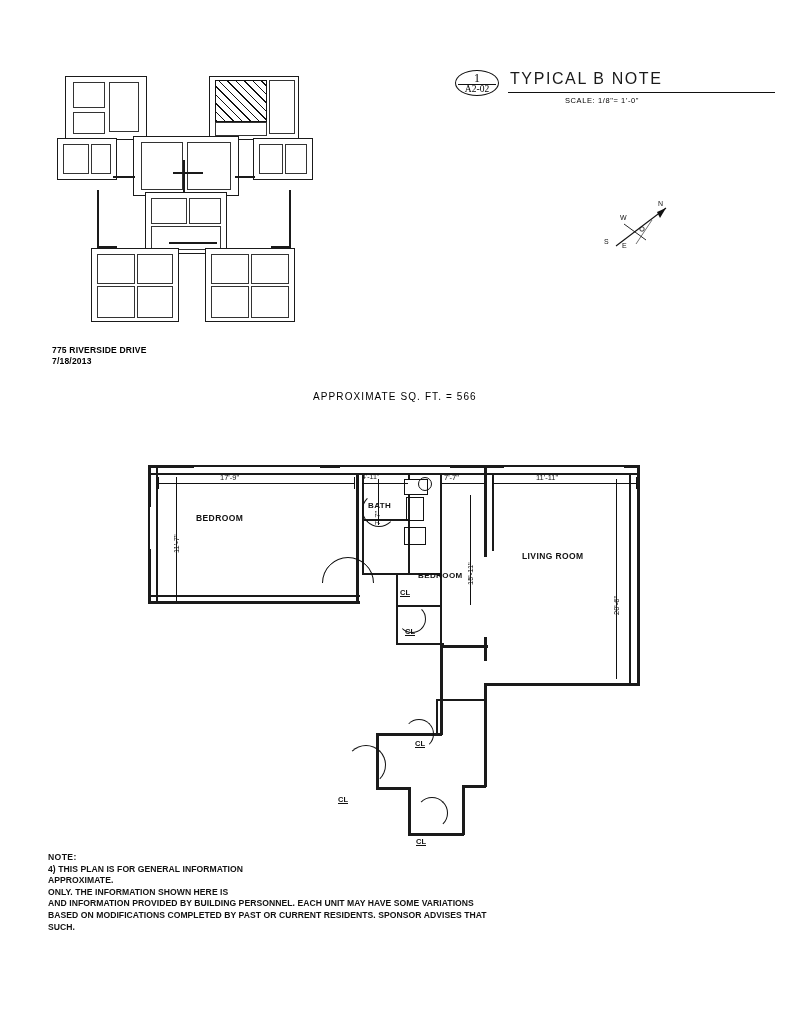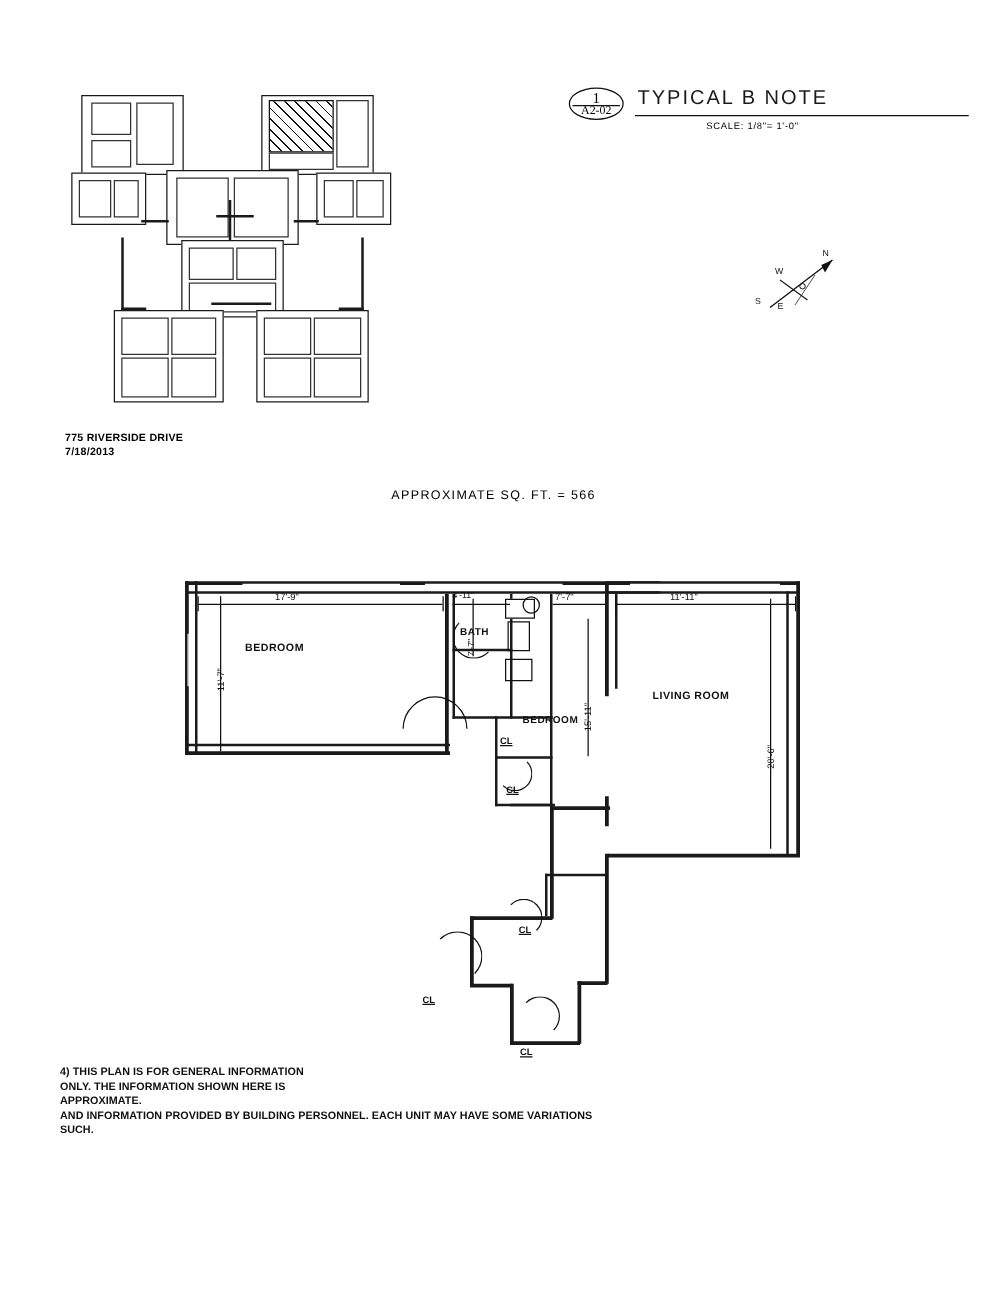--- a/index.html
+++ b/index.html
@@ -337,20 +337,22 @@
     <div class="dimline" style="left:352px; top:28px; width:144px; height:1px;"></div>
     <div class="dimline" style="left:352px; top:22px; width:1px; height:12px;"></div>
     <div class="dimline" style="left:496px; top:22px; width:1px; height:12px;"></div>
     <div class="dim" style="left:396px; top:18px;">11'-11"</div>
 
     <div class="dimline" style="left:476px; top:24px; width:1px; height:200px;"></div>
     <div class="dim dim-v" style="left:472px; top:160px;">20'-6"</div>
   </div>
 
   <div class="abs" id="note-block">
+    <div class="note-title">NOTE:</div>
     <div>4) THIS PLAN IS FOR GENERAL INFORMATION</div>
+    <div>APPROXIMATE.</div>
     <div>ONLY. THE INFORMATION SHOWN HERE IS</div>
-    <div>APPROXIMATE.</div>
     <div>AND INFORMATION PROVIDED BY BUILDING PERSONNEL.  EACH UNIT MAY HAVE SOME VARIATIONS</div>
+    <div>BASED ON MODIFICATIONS COMPLETED BY PAST OR CURRENT RESIDENTS.  SPONSOR ADVISES THAT</div>
     <div>SUCH.</div>
   </div>
 
 </div>
 
 </body></html>

